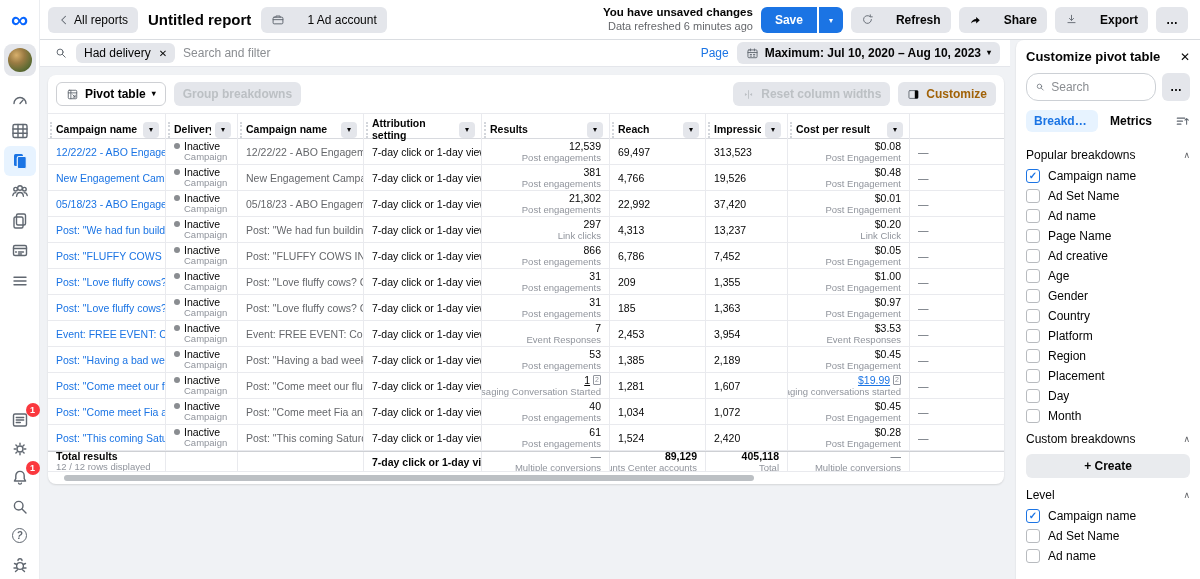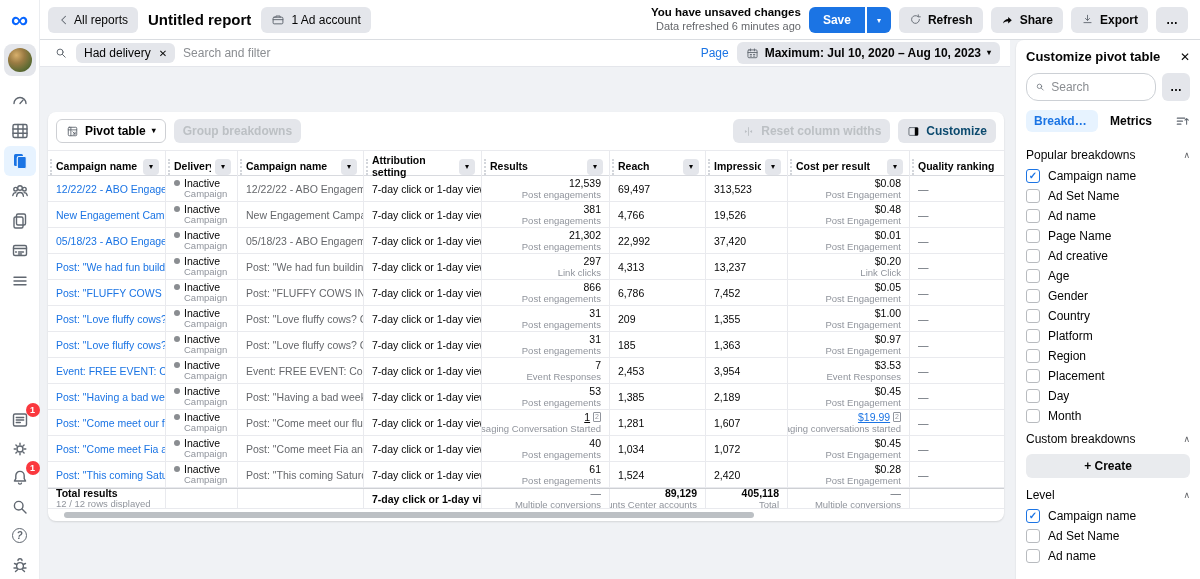--- a/index.html
+++ b/index.html
@@ -20,51 +20,51 @@
   .rail-item { width:32px; height:30px; display:flex; align-items:center; justify-content:center; border-radius:6px; position:relative; }
   .rail-item.active { background:#e7f3ff; }
   .rail-spacer { flex:1; }
   .rail-bottom .rail-item { height:29px; }
   .badge { position:absolute; top:-2px; right:-4px; min-width:14px; height:14px; background:#fa383e; color:#fff; font-size:9px; font-weight:bold; border-radius:8px; display:flex; align-items:center; justify-content:center; padding:0 3px; }
   .icon-circle { width:15px; height:15px; border:1.4px solid #606770; border-radius:50%; color:#606770; font-size:10px; display:flex; align-items:center; justify-content:center; font-weight:bold; }
 
   
   .main { flex:1; display:flex; flex-direction:column; min-width:0; }
   .topbar { height:40px; background:#fff; border-bottom:1px solid #dadde1; display:flex; align-items:center; padding:0 12px 0 8px; gap:10px; flex-shrink:0; }
-  .pill { background:#e4e6eb; border:none; border-radius:6px; height:26px; display:inline-flex; align-items:center; gap:6px; padding:0 10px; font-size:12px; font-weight:bold; color:#050505; cursor:pointer; font-family:inherit; }
+  .pill { background:#e4e6eb; border:none; border-radius:6px; height:26px; display:inline-flex; align-items:center; gap:22px; padding:0 10px; font-size:12px; font-weight:bold; color:#050505; cursor:pointer; font-family:inherit; }
   .pill.light { font-weight:normal; }
   .back-chip { gap:4px; }
   .report-title { font-size:15px; font-weight:bold; }
   .topbar-right { margin-left:auto; display:flex; align-items:center; gap:8px;justify-content:space-between; }
   .unsaved { text-align:right; line-height:1.25; }
   .unsaved .l1 { font-size:11.5px; font-weight:bold; color:#050505; }
   .unsaved .l2 { font-size:11px; color:#65676b; }
   .save-group { display:flex; gap:2px; }
   .btn-blue { background:#1b74e4; color:#fff; border:none; height:26px; font-weight:bold; font-size:12px; padding:0 14px; border-radius:6px 0 0 6px; cursor:pointer; font-family:inherit; }
   .btn-blue-caret { background:#1b74e4; color:#fff; border:none; width:24px; height:26px; border-radius:0 6px 6px 0; cursor:pointer; font-size:9px; }
 
   .content { flex:1; display:flex; min-height:0; }
-  .left-col { flex:1; display:flex; flex-direction:column; min-width:0;gap:37px; }
+  .left-col { flex:1; display:flex; flex-direction:column; min-width:0; }
 
   
   .filterbar { height:27px; background:#fff; border-bottom:1px solid #e4e6eb; display:flex; align-items:center; padding:0 10px 0 14px; gap:8px; flex-shrink:0; }
   .chip { background:#e4e6eb; border-radius:6px; height:20px; display:inline-flex; align-items:center; gap:8px; padding:0 8px; font-size:12px; color:#050505; }
   .chip .x { font-size:10px; cursor:pointer; color:#050505; }
   .filter-input { border:none; outline:none; flex:1; font-size:12px; color:#050505; font-family:inherit; background:transparent; }
   .filter-input::placeholder { color:#8a8d91; }
   .clear-link { color:#1b74e4; font-size:12px; cursor:pointer; white-space:nowrap; }
   .date-pill { background:#e4e6eb; border-radius:6px; height:22px; display:inline-flex; align-items:center; gap:6px; padding:0 9px; font-size:12px; font-weight:bold; cursor:pointer; white-space:nowrap; }
   .caret { font-size:8px; line-height:1; color:#050505; }
 
   
   .workspace { flex:1; padding:8px 6px 0 8px; min-height:0; }
   .card { background:#fff; border-radius:8px; box-shadow:0 1px 2px rgba(0,0,0,0.12); overflow:hidden; }
   .toolbar { display:flex; align-items:flex-start; padding:7px 8px; gap:8px; }
   .btn-outline { background:#fff; border:1px solid #ced0d4; border-radius:6px; height:24px; display:inline-flex; align-items:center; gap:6px; padding:0 9px; font-size:12px; font-weight:bold; cursor:pointer; font-family:inherit; }
-  .btn-gray { background:#e4e6eb; border:none; border-radius:6px; height:24px; display:inline-flex; align-items:center; gap:6px; padding:0 9px; font-size:12px; font-weight:bold; cursor:pointer; font-family:inherit; color:#0c4a6e; }
+  .btn-gray { background:#e4e6eb; border:none; border-radius:6px; height:24px; display:inline-flex; align-items:center; gap:6px; padding:0 9px; font-size:12px; font-weight:bold; cursor:pointer; font-family:inherit; color:#a16207; }
   .btn-gray.disabled { color:#bcc0c4; cursor:default; }
   .btn-gray.disabled .ico { stroke:#bcc0c4; }
   .btn-gray.disabled .fill-ico { fill:#bcc0c4; }
   .toolbar .spacer { flex:1; }
 
   
   .tbl { font-size:10.5px; }
   .tr { display:flex; border-bottom:1px solid #e9eaee; }
   .td, .th { border-right:1px solid #e9eaee; padding:3px 8px; overflow:hidden; white-space:nowrap; }
   .c1 { width:118px; flex-shrink:0; }
@@ -375,23 +375,20 @@
                   <button class="sortbtn">
                     <span class="caret">▾</span>
                   </button>
                 </div>
               <div class="th c8">
                   <span class="hlabel">Cost per result</span>
                   <button class="sortbtn">
                     <span class="caret">▾</span>
                   </button>
                 </div>
-              <div class="th c9">
-                  <span class="hlabel">Quality ranking</span>
-                </div>
             </div>
 
             <div>
   <div class="tr">
     <div class="td c1">
                     <span class="link">12/22/22 - ABO Engagem...</span>
                   </div>
     <div class="td c2">
       <span class="deliv">
                       <span class="dot"></span>

